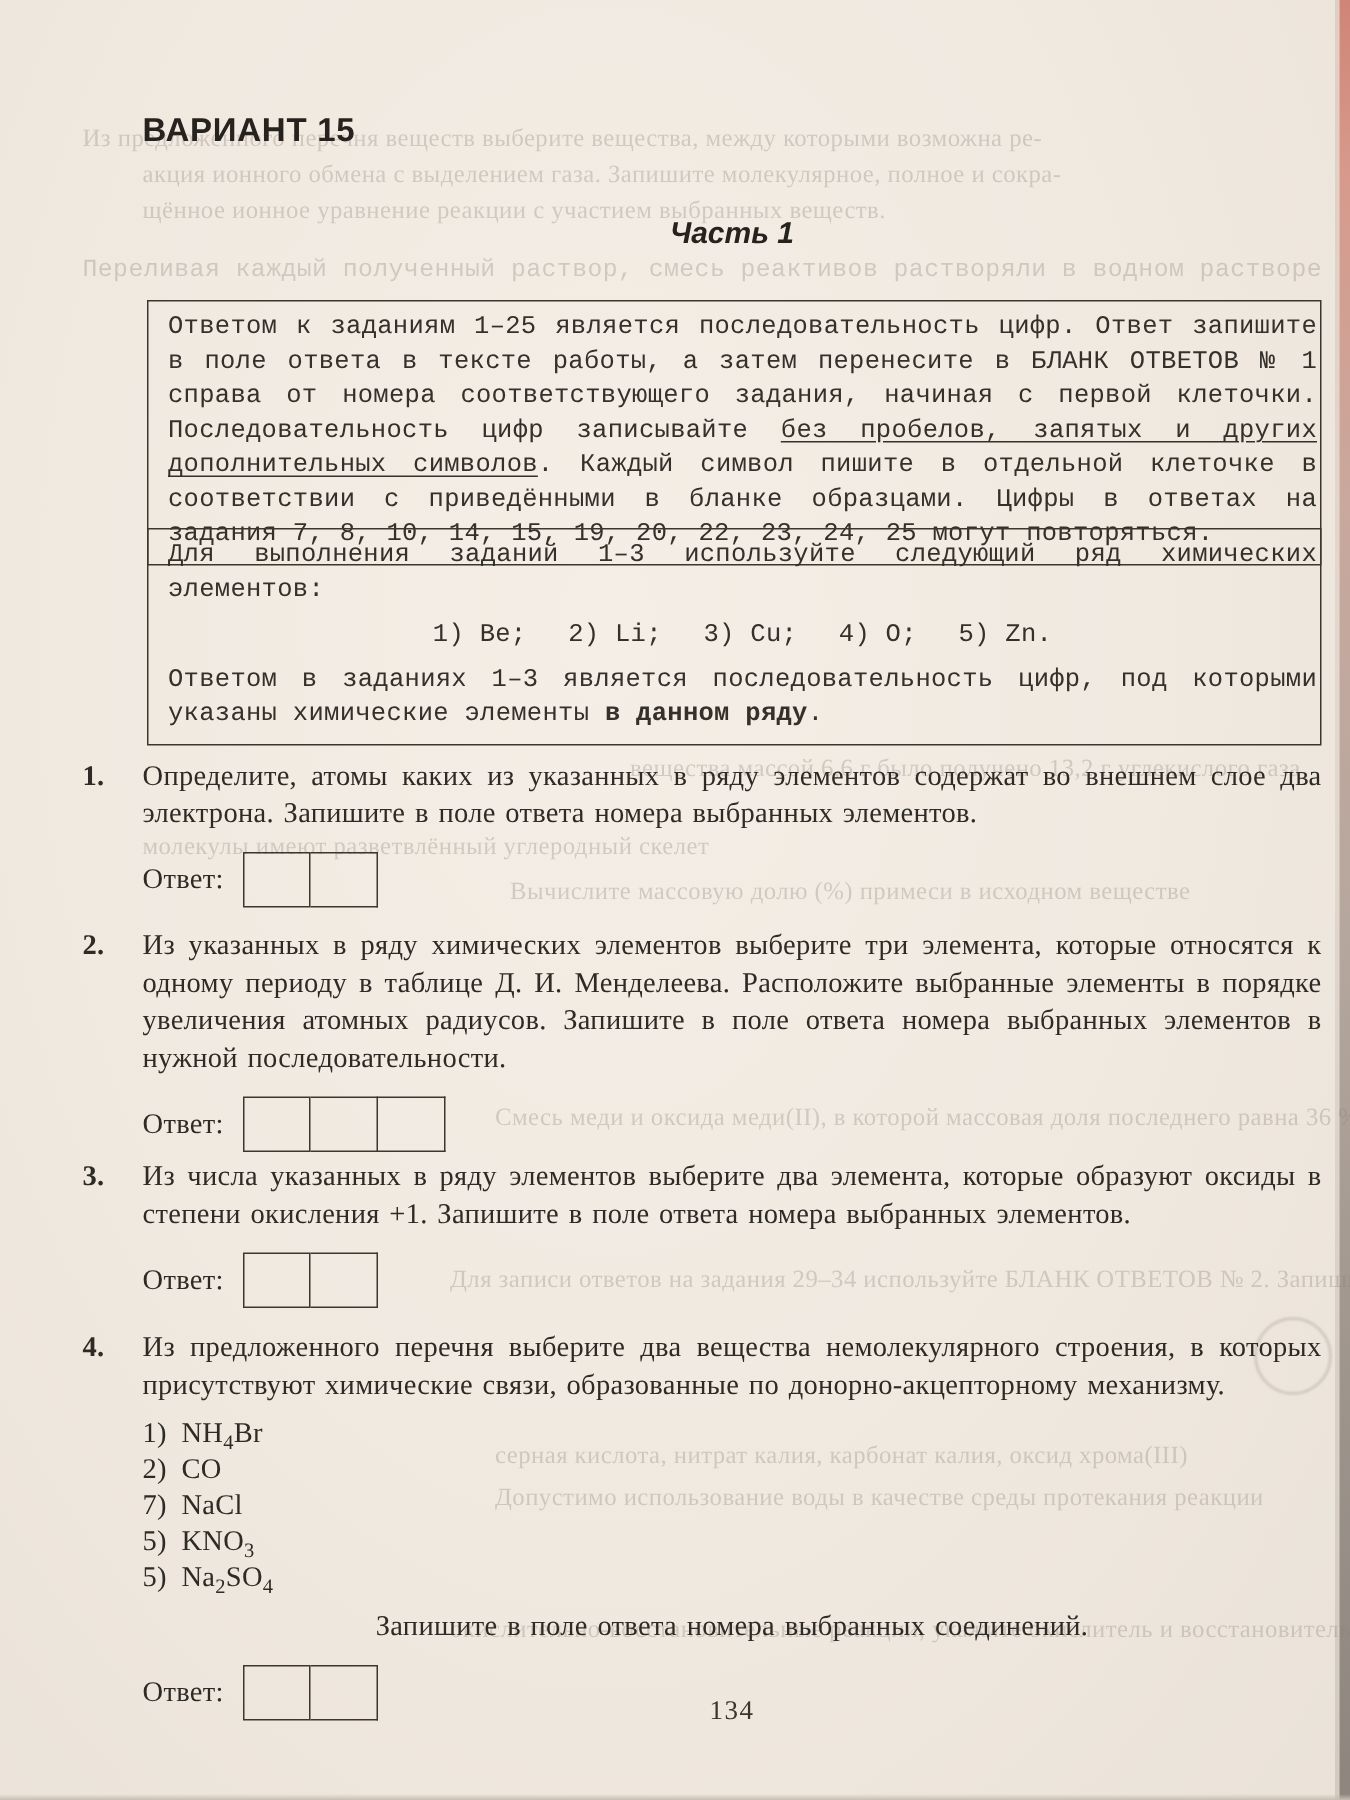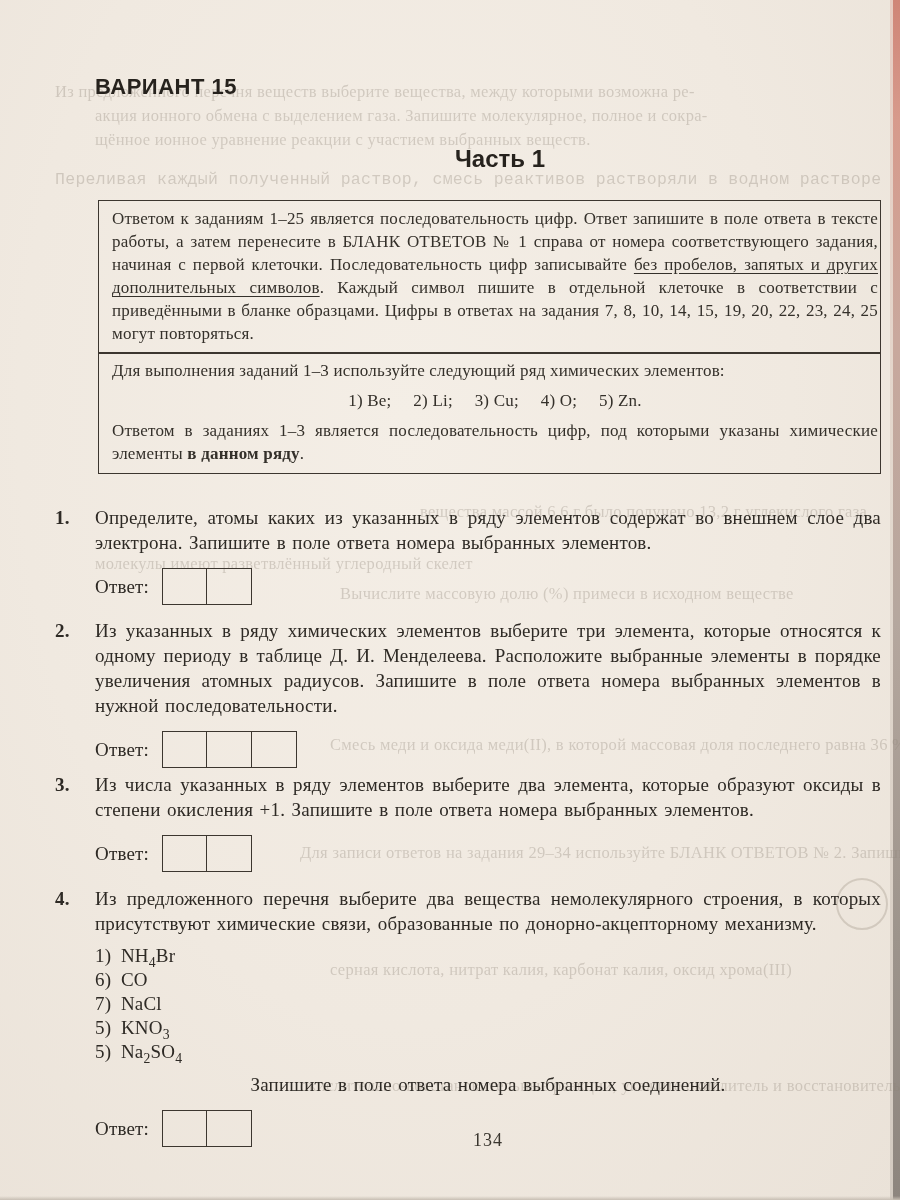--- a/index.html
+++ b/index.html
@@ -18,27 +18,27 @@
   .ghost-layer{position:absolute;inset:0;z-index:1;pointer-events:none;}
   .ghost-line{position:absolute;white-space:nowrap;font-size:16.5px;color:#8d8377;
       opacity:.32;filter:blur(.5px);letter-spacing:.3px;}
   .ghost-circle{position:absolute;left:836px;top:878px;width:48px;height:48px;
       border:2px solid #a29789;border-radius:50%;opacity:.35;filter:blur(.6px);}
   .content{position:absolute;inset:0;z-index:2;}
   
   .variant-title{position:absolute;left:95px;top:74px;width:786px;text-align:left;
       font-family:"Liberation Sans","DejaVu Sans",sans-serif;font-weight:bold;
       font-size:22px;letter-spacing:.5px;color:#26221d;}
-  .part-title{position:absolute;left:107px;top:145px;width:786px;text-align:center;
+  .part-title{position:absolute;left:95px;top:145px;width:786px;text-align:center;
       font-family:"Liberation Sans","DejaVu Sans",sans-serif;font-weight:bold;
-      font-size:24px;color:#26221d;}
+      font-size:20px;color:#26221d;font-style:italic;}
   
   .rule-box{position:absolute;left:98px;width:783px;box-sizing:border-box;
       border:1.6px solid #3c362f;padding:6px 2px 8px 13px;
-      font-family:Liberation Serif, serif;
+      font-family:Liberation Mono, monospace;
       font-size:17px;line-height:23px;color:#34302a;text-align:justify;letter-spacing:.2px;}
   .box-1{top:200px;}
   .box-2{top:352px;}
   .elements-row{text-align:center;white-space:pre;margin:7px 0 7px 0;text-align-last:center;}
   .b{font-weight:bold;}
   .u{text-decoration:underline;text-underline-offset:3px;}
   sub{font-size:.72em;line-height:0;}
   
   .question{position:absolute;left:95px;width:786px;font-size:19px;line-height:25px;
       text-align:justify;letter-spacing:.2px;word-spacing:1.5px;color:#2e2a25;}
@@ -64,20 +64,21 @@
       <span class="ghost-line" style="left: 55px; top: 82px;">Из предложенного перечня веществ выберите вещества, между которыми возможна ре-</span>
       <span class="ghost-line" style="left: 95px; top: 106px;">акция ионного обмена с выделением газа. Запишите молекулярное, полное и сокра-</span>
       <span class="ghost-line" style="left: 95px; top: 130px;">щённое ионное уравнение реакции с участием выбранных веществ.</span>
       <span class="ghost-line" style="left: 55px; top: 170px; font-family: Liberation Mono, monospace;">Переливая каждый полученный раствор, смесь реактивов растворяли в водном растворе</span>
       <span class="ghost-line" style="left: 420px; top: 502px;">вещества массой 6,6 г было получено 13,2 г углекислого газа</span>
       <span class="ghost-line" style="left: 95px; top: 554px;">молекулы имеют разветвлённый углеродный скелет</span>
       <span class="ghost-line" style="left: 340px; top: 584px; text-align: right;">Вычислите массовую долю (%) примеси в исходном веществе</span>
       <span class="ghost-line" style="left: 330px; top: 735px;">Смесь меди и оксида меди(II), в которой массовая доля последнего равна 36 %</span>
       <span class="ghost-line" style="left: 300px; top: 843px;">Для записи ответов на задания 29–34 используйте БЛАНК ОТВЕТОВ № 2. Запишите</span>
       <span class="ghost-line" style="left: 330px; top: 960px;">серная кислота, нитрат калия, карбонат калия, оксид хрома(III)</span>
+      <span class="ghost-line" style="left: 330px; top: 988px;">Допустимо использование воды в качестве среды протекания реакции</span>
       <span class="ghost-line" style="left: 300px; top: 1076px;">окислительно-восстановительные реакции, укажите окислитель и восстановитель</span>
     </div>
   <div class="ghost-circle"></div>
 
   <div class="content">
 
     <div class="variant-title">ВАРИАНТ 15</div>
     <div class="part-title">Часть 1</div>
 
     <div class="rule-box box-1">
@@ -125,21 +126,21 @@
             <div class="cell"></div>
           </div>
       </div>
     </div>
 
     <div class="question q4">
       <span class="qnum">4.</span>
       <span>Из предложенного перечня выберите два вещества немолекулярного строения, в которых присутствуют химические связи, образованные по донорно-акцепторному механизму.</span>
       <div class="options">
         <div class="option"><span>1) NH</span><sub>4</sub><span>Br</span></div>
-        <div class="option"><span>6) CO</span></div>
+        <div class="option"><span>2) CO</span></div>
         <div class="option"><span>7) NaCl</span></div>
         <div class="option"><span>5) KNO</span><sub>3</sub></div>
         <div class="option"><span>5) Na</span><sub>2</sub><span>SO</span><sub>4</sub></div>
       </div>
       <div class="post-text">Запишите в поле ответа номера выбранных соединений.</div>
       <div class="answer-row">
         <span class="answer-label">Ответ:</span>
         <div class="cells">
             <div class="cell"></div>
             <div class="cell"></div>

